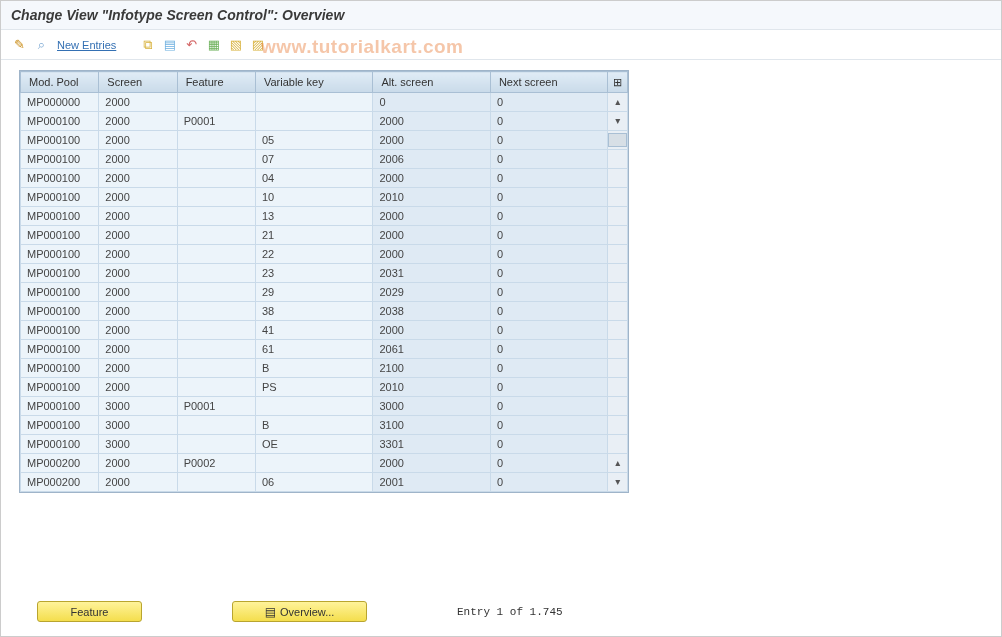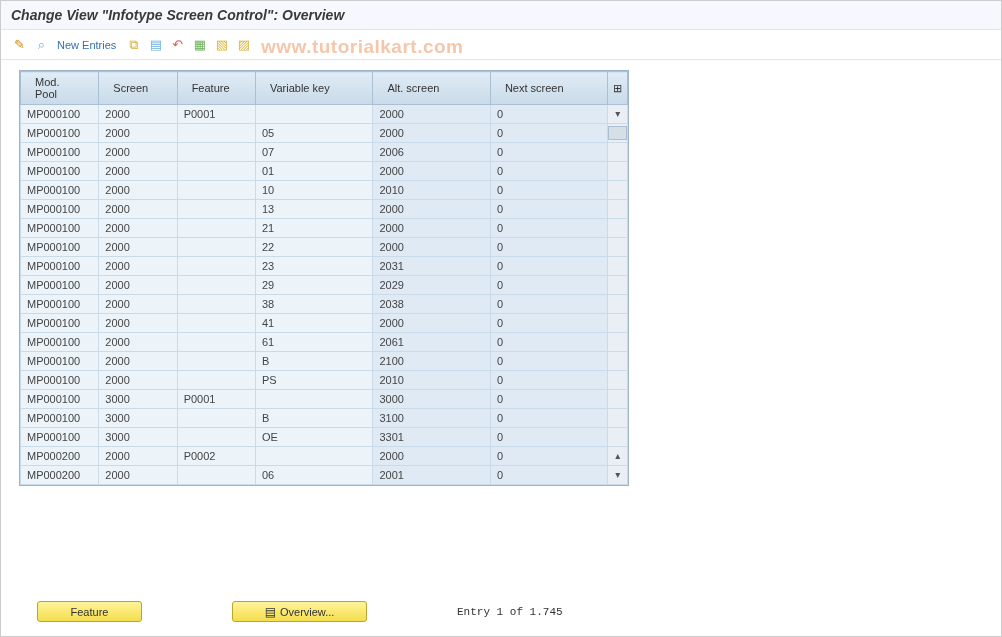--- a/index.html
+++ b/index.html
@@ -34,22 +34,23 @@
       height: 17px;
       display: inline-flex;
       align-items: center;
       justify-content: center;
       cursor: pointer;
       font-size: 13px;
     }
     .toolbar-text {
       color: #3470b3;
       margin-left: 2px;
-      margin-right: 4px;
+      margin-right: 18px;
       cursor: pointer;
+      text-decoration: underline;
     }
     .watermark {
       position: absolute;
       left: 260px;
       top: 35px;
       font-size: 19px;
       font-weight: bold;
       color: rgba(230,120,50,0.42);
       letter-spacing: 0.5px;
       pointer-events: none;
@@ -59,21 +60,21 @@
       margin: 10px 18px;
       border: 1px solid #9fb4c9;
       width: 610px;
       background: #fff;
       position: relative;
     }
     table { border-collapse: collapse; width: 100%; }
     th {
       background: linear-gradient(#e0ecf6,#c9dae9);
       border: 1px solid #a9bfd4;
-      padding: 4px 14px;
+      padding: 4px 8px;
       text-align: left;
       font-weight: normal;
       color: #333;
       height: 20px;
     }
     th.settings-col { width: 18px; text-align:center; padding:2px; }
     td {
       border: 1px solid #c9dae9;
       padding: 3px 6px;
       height: 18px;
@@ -143,20 +144,31 @@
         <th style="width:72px">Screen</th>
         <th style="width:72px">Feature</th>
         <th style="width:108px">Variable key</th>
         <th style="width:108px">Alt. screen</th>
         <th style="width:108px">Next screen</th>
         <th class="settings-col"><span>⊞</span></th>
       </tr>
     </thead>
     <tbody id="table-body">
         <tr>
+          <td class="readonly">MP000000</td>
+          <td class="readonly">2000</td>
+          <td class="readonly"></td>
+          <td class="readonly"></td>
+          <td>0</td>
+          <td>0</td>
+          <td class="scroll-col">
+            <span class="scroll-btn">▴</span>
+          </td>
+        </tr>
+        <tr>
           <td class="readonly">MP000100</td>
           <td class="readonly">2000</td>
           <td class="readonly">P0001</td>
           <td class="readonly"></td>
           <td>2000</td>
           <td>0</td>
           <td class="scroll-col">
             <span class="scroll-btn">▾</span>
           </td>
         </tr>
@@ -177,21 +189,21 @@
           <td class="readonly"></td>
           <td class="readonly">07</td>
           <td>2006</td>
           <td>0</td>
           <td class="scroll-col"></td>
         </tr>
         <tr>
           <td class="readonly">MP000100</td>
           <td class="readonly">2000</td>
           <td class="readonly"></td>
-          <td class="readonly">01</td>
+          <td class="readonly">04</td>
           <td>2000</td>
           <td>0</td>
           <td class="scroll-col"></td>
         </tr>
         <tr>
           <td class="readonly">MP000100</td>
           <td class="readonly">2000</td>
           <td class="readonly"></td>
           <td class="readonly">10</td>
           <td>2010</td>

